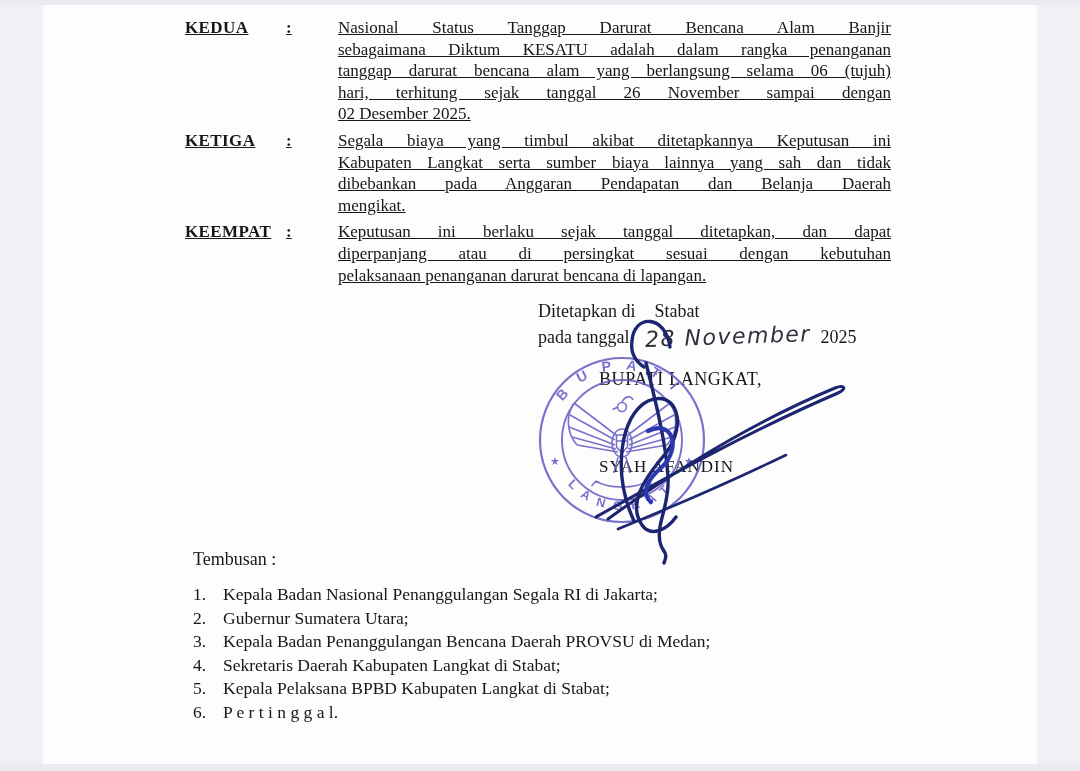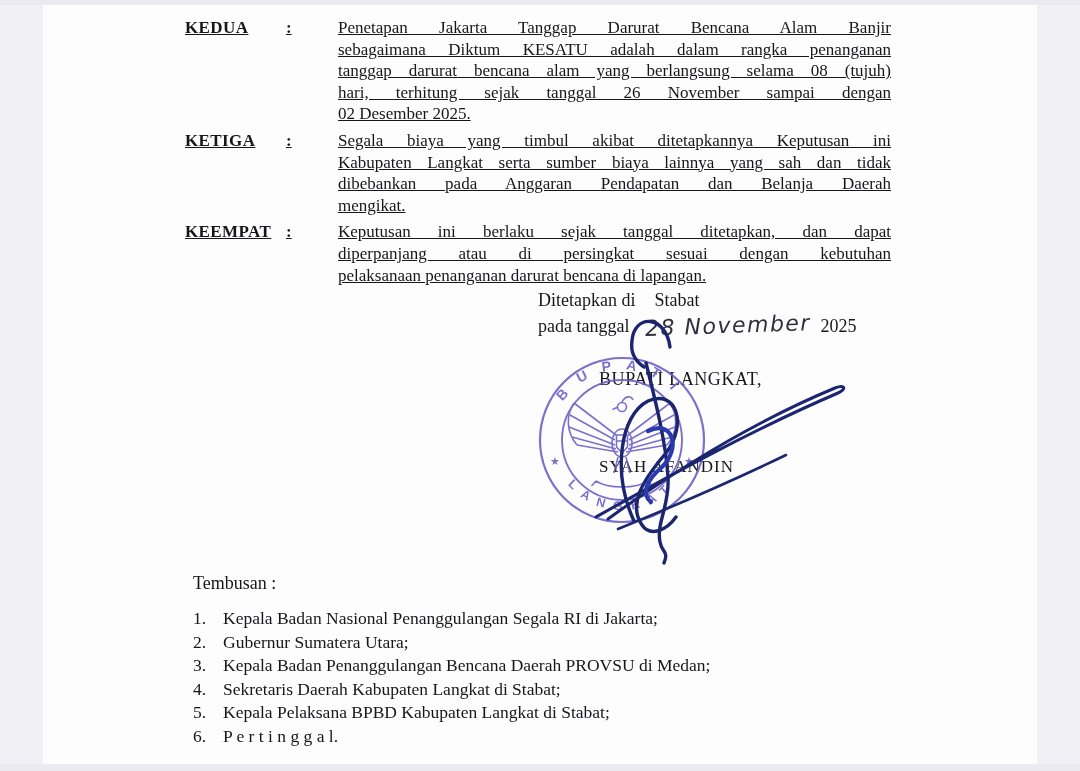--- a/index.html
+++ b/index.html
@@ -32,21 +32,21 @@
   }
   .dictum-row { display: flex; align-items: flex-start; margin-bottom: 5px; }
   .dictum-label { width: 101px; font-weight: bold; letter-spacing: 0.4px; flex: none; }
   .dictum-colon { width: 52px; font-weight: bold; flex: none; }
   .dictum-text  { width: 553px; flex: none; }
   .line { text-align: justify; text-align-last: justify; }
   .line.final { text-align-last: left; }
 
   
   .enactment {
-    position: absolute; left: 538px; top: 289px;
+    position: absolute; left: 538px; top: 300px;
     font-size: 18px; line-height: 22px; white-space: nowrap;
   }
   .enact-row { margin-bottom: 3px; }
   .place-value { margin-left: 19px; }
   .handwritten {
     display: inline-block;
     font-family: "DejaVu Sans", sans-serif;
     font-style: italic;
     font-size: 22px;
     letter-spacing: 1.5px;
@@ -65,21 +65,21 @@
     position: absolute; left: 599px; top: 457px;
     font-size: 17px; letter-spacing: 1px; z-index: 2; white-space: nowrap;
   }
   .sig-overlay {
     position: absolute; left: 520px; top: 285px;
     width: 360px; height: 290px; z-index: 3; pointer-events: none;
   }
 
   
   .tembusan {
-    position: absolute; left: 193px; top: 573px;
+    position: absolute; left: 193px; top: 549px;
     font-size: 17.5px; z-index: 2; font-family: Liberation Serif, serif;
   }
   .tembusan-header { font-size: 18px; margin-bottom: 13px; }
   .tembusan-item { display: flex; line-height: 23.6px; }
   .item-num { width: 30px; flex: none; }
   .item-text { white-space: nowrap; }
 </style>
 </head>
 <body>
 
@@ -89,23 +89,23 @@
 <div class="strip bottom"></div>
 
 <div class="doc-page">
 
   <div class="dictums">
 
     <div class="dictum-row">
       <div class="dictum-label">KEDUA</div>
       <div class="dictum-colon">:</div>
       <div class="dictum-text">
-        <div class="line">Penetapan Jakarta Tanggap Darurat Bencana Alam Banjir</div>
+        <div class="line">Nasional Status Tanggap Darurat Bencana Alam Banjir</div>
         <div class="line">sebagaimana Diktum KESATU adalah dalam rangka penanganan</div>
-        <div class="line">tanggap darurat bencana alam yang berlangsung selama 08 (tujuh)</div>
+        <div class="line">tanggap darurat bencana alam yang berlangsung selama 06 (tujuh)</div>
         <div class="line">hari, terhitung sejak tanggal 26 November sampai dengan</div>
         <div class="line final">02 Desember 2025.</div>
       </div>
     </div>
 
     <div class="dictum-row">
       <div class="dictum-label">KETIGA</div>
       <div class="dictum-colon">:</div>
       <div class="dictum-text">
         <div class="line">Segala biaya yang timbul akibat ditetapkannya Keputusan ini</div>

